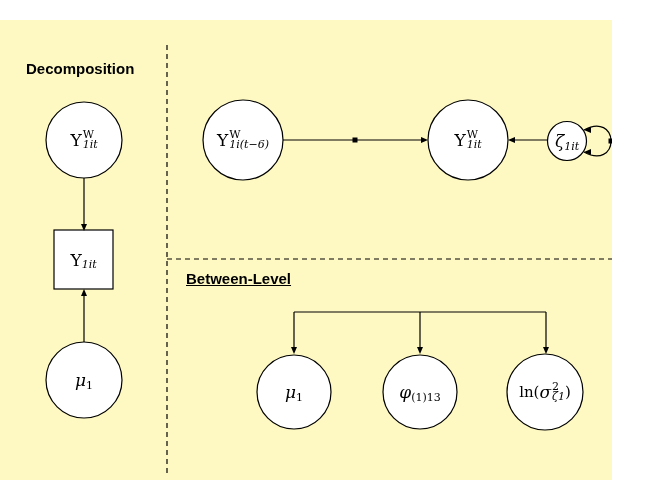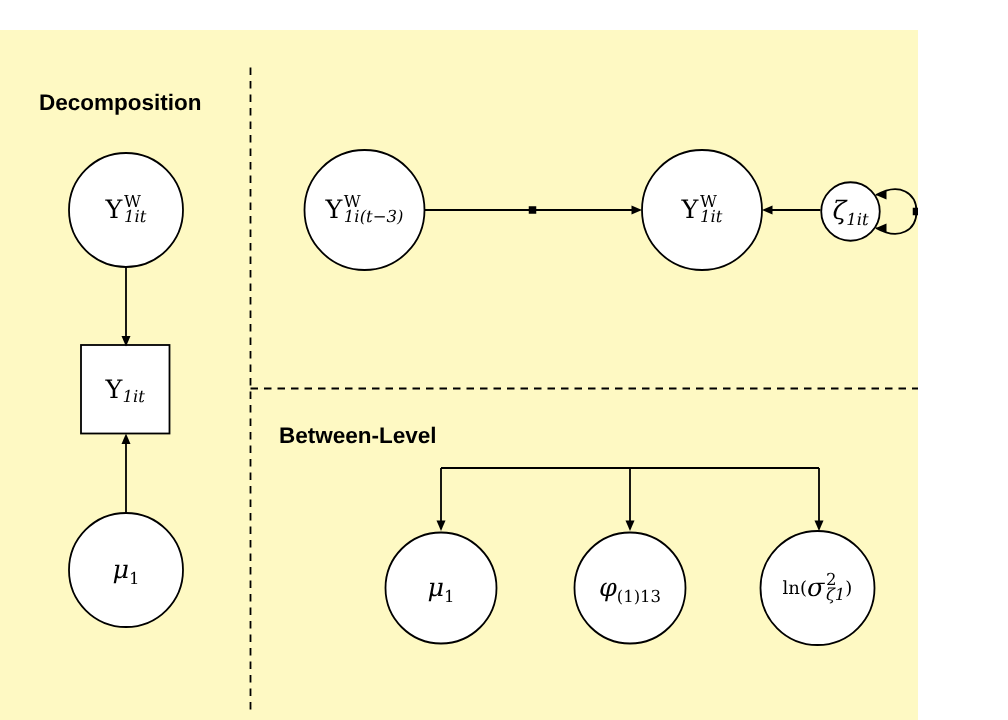--- a/index.html
+++ b/index.html
@@ -29,21 +29,21 @@
     align-items: center;
     justify-content: center;
     font-family: "DejaVu Serif", serif;
     font-size: 17px;
     color: #000;
     white-space: nowrap;
     pointer-events: none;
   }
   .m-base { font-size: 17px; font-style: normal; }
   .m-base.it { font-style: italic; }
-  .m-pre, .m-post { font-size: 12px; }
+  .m-pre, .m-post { font-size: 15px; }
   .m-stack {
     display: inline-flex;
     flex-direction: column;
     align-items: flex-start;
     margin-left: 1px;
     font-size: 11px;
     line-height: 10px;
   }
   .m-sup { font-style: normal; }
   .m-sub { font-style: normal; }
@@ -95,21 +95,21 @@
     <polygon points="294,334 291,327 297,327" fill="#000"></polygon>
     <polygon points="420,334 417,327 423,327" fill="#000"></polygon>
     <polygon points="546,334 543,327 549,327" fill="#000"></polygon>
 
     <circle cx="294" cy="372" r="37" fill="#fff" stroke="#000" stroke-width="1.2"></circle>
     <circle cx="420" cy="372" r="37" fill="#fff" stroke="#000" stroke-width="1.2"></circle>
     <circle cx="545" cy="372" r="38" fill="#fff" stroke="#000" stroke-width="1.2"></circle>
   </svg>
 
   <div class="heading" style="left:26px; top:40px;">Decomposition</div>
-  <div class="heading" style="left:186px; top:262px;">Between-Level</div>
+  <div class="heading" style="left:186px; top:250px;text-decoration:underline;">Between-Level</div>
 
   <div class="node-label" style="left:46px; top:82px; width:76px; height:76px;">
     <span class="m-base">Y</span>
       <span class="m-stack">
         <span class="m-sup">W</span>
         <span class="m-sub it">1it</span>
       </span>
   </div>
 
   <div class="node-label" style="left:54px; top:210px; width:59px; height:59px;">
@@ -119,21 +119,21 @@
 
   <div class="node-label" style="left:46px; top:322px; width:76px; height:76px;">
     <span class="m-base it">μ</span>
       <span class="m-sub-inline">1</span>
   </div>
 
   <div class="node-label" style="left:203px; top:80px; width:80px; height:80px;">
     <span class="m-base">Y</span>
       <span class="m-stack">
         <span class="m-sup">W</span>
-        <span class="m-sub it">1i(t−3)</span>
+        <span class="m-sub it">1i(t−6)</span>
       </span>
   </div>
 
   <div class="node-label" style="left:428px; top:80px; width:80px; height:80px;">
     <span class="m-base">Y</span>
       <span class="m-stack">
         <span class="m-sup">W</span>
         <span class="m-sub it">1it</span>
       </span>
   </div>

